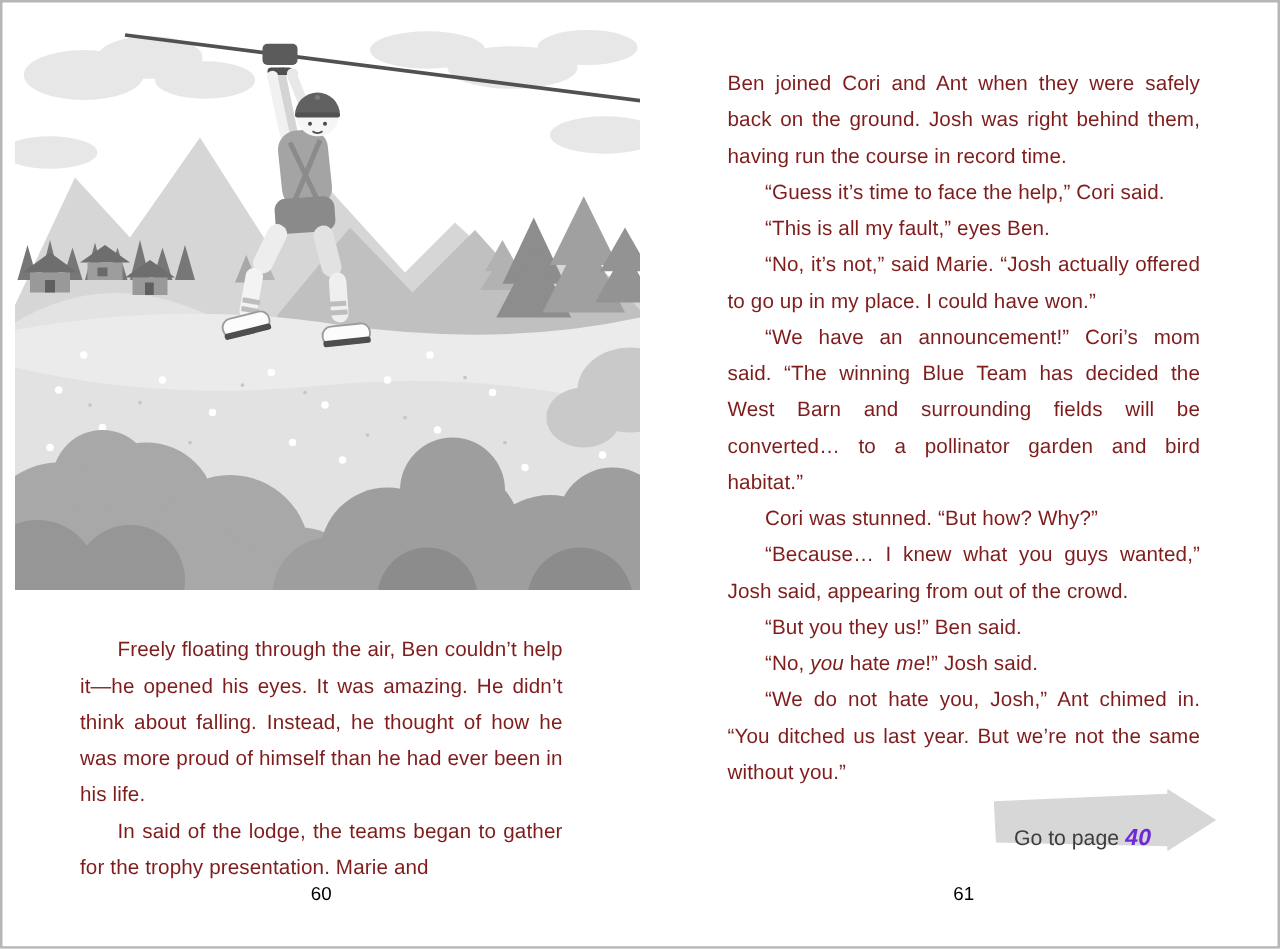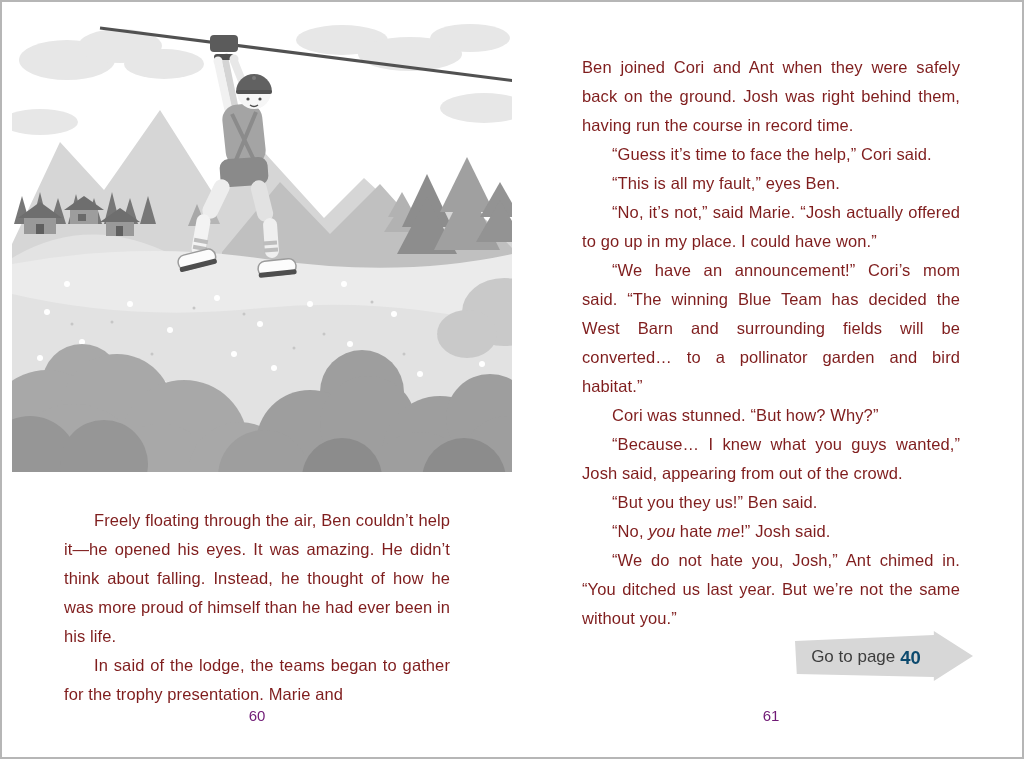--- a/index.html
+++ b/index.html
@@ -33,52 +33,52 @@
     text-align: justify;
     letter-spacing: 0.1px;
   }
   .para:last-child { }
   .indent { text-indent: 30px; }
   em { font-style: italic; }
   .pagenum {
     position: absolute;
     bottom: 33px;
     font-size: 15px;
-    color: #701a75;
+    color: #000000;
     text-align: center;
   }
   .pagenum-left  { left: 62px;  width: 386px; }
   .pagenum-right { left: 580px; width: 378px; }
   .goto {
     position: absolute;
     left: 793px;
     top: 629px;
     width: 178px;
     height: 50px;
     cursor: pointer;
   }
   .arrow-bg {
     position: absolute;
     inset: 0;
     background: #d7d7d7;
     clip-path: polygon(0 20%, 78% 8%, 78% 0, 100% 50%, 78% 100%, 78% 92%, 1% 86%);
   }
   .goto-label {
     position: absolute;
-    left: 0; top: 16px;
+    left: 0; top: 0;
     width: 142px; height: 100%;
     display: flex;
-    align-items: flex-start;
+    align-items: flex-end;
     justify-content: center;
     gap: 5px;
     font-size: 17px;
     color: #3d3d3d;
     white-space: nowrap;
   }
-  .goto-label b { font-size: 18.5px; color: #0c4a6e; }
+  .goto-label b { font-size: 18.5px; color: #6d28d9; font-style: italic; }
 </style>
 </head>
 <body>
 
 <div class="book">
 
   <div class="illustration">
     <svg viewBox="0 0 500 460" xmlns="http://www.w3.org/2000/svg">
       <rect x="0" y="0" width="500" height="460" fill="#ffffff"></rect>
 

